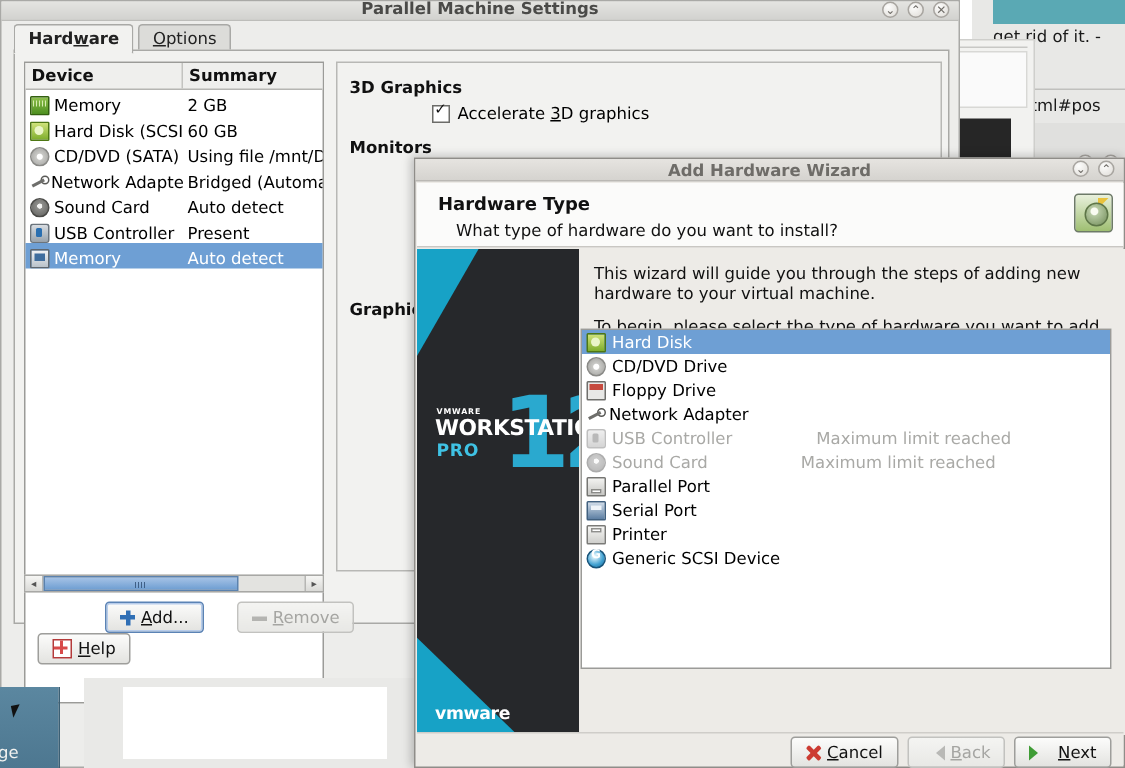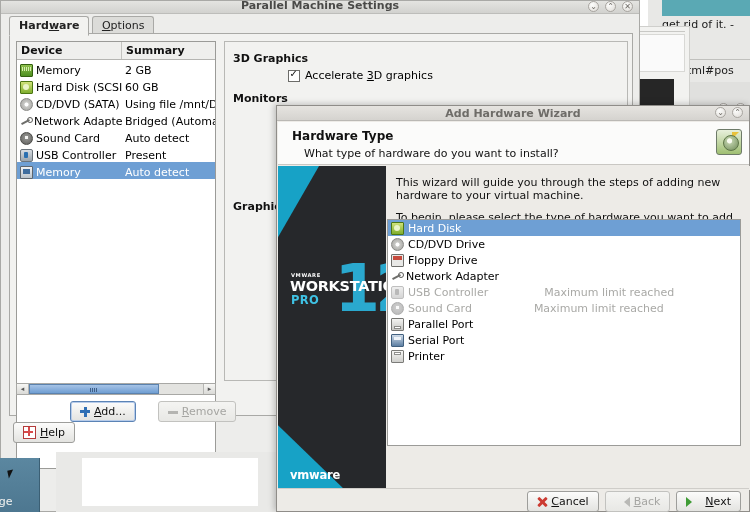--- a/index.html
+++ b/index.html
@@ -116,21 +116,21 @@
   .cbx.on:after{content:"✓";position:absolute;left:0.5px;top:-2.5px;font-size:10px;color:#111;}
   .rdo{width:10px;height:10px;border:1px solid #6c6c69;border-radius:50%;background:#fff;flex:0 0 10px;position:relative;}
   .rdo.on:after{content:"";position:absolute;left:2.5px;top:2.5px;width:5px;height:5px;border-radius:50%;background:#111;}
   .muted{color:#9b9b98;}
   .fld{font-size:11px;border:1px solid #b6b6b3;background:#f4f4f2;color:#9b9b98;
       padding:2px 4px;width:56px;box-sizing:border-box;}
   .fld.act{background:#fff;color:#111;border-color:#8d8d8a;width:96px;}
   .lbl-ind{margin-left:24px;}
 
   
-  #help-btn{position:absolute;left:12px;top:421px;}
+  #help-btn{position:absolute;left:24px;top:421px;}
   .helpic{width:11px;height:11px;flex:0 0 11px;border:1px solid #b43b3b;background:#fff;position:relative;}
   .helpic:before,.helpic:after{content:"";position:absolute;background:#d84a4a;}
   .helpic:before{left:3.5px;top:0;width:2px;height:9px;}
   .helpic:after{top:3.5px;left:0;height:2px;width:9px;}
 
   
   #stray-blue{left:0px;top:458px;width:39px;height:54px;
       background:linear-gradient(#5b87a0,#4d7790);border-right:1px solid #3b5f74;}
   #stray-blue .cursor{position:absolute;left:8px;top:12px;width:0;height:0;
       border-left:6px solid #111;border-bottom:8px solid transparent;transform:rotate(-12deg);}
@@ -435,20 +435,24 @@
       <span>Parallel Port</span>
     </div>
     <div class="hw-row">
       <span class="ic ic-serial"></span>
       <span>Serial Port</span>
     </div>
     <div class="hw-row">
       <span class="ic ic-printer"></span>
       <span>Printer</span>
     </div>
+    <div class="hw-row">
+      <span class="ic ic-scsi"></span>
+      <span>Generic SCSI Device</span>
+    </div>
   </div>
 
   <div id="wiz-footer">
     <div id="wiz-btns">
       <span class="btn">
         <span class="xred"></span>
         <span><span class="u">C</span>ancel</span>
       </span>
       <span class="btn dis">
         <span class="arw arw-l"></span>

